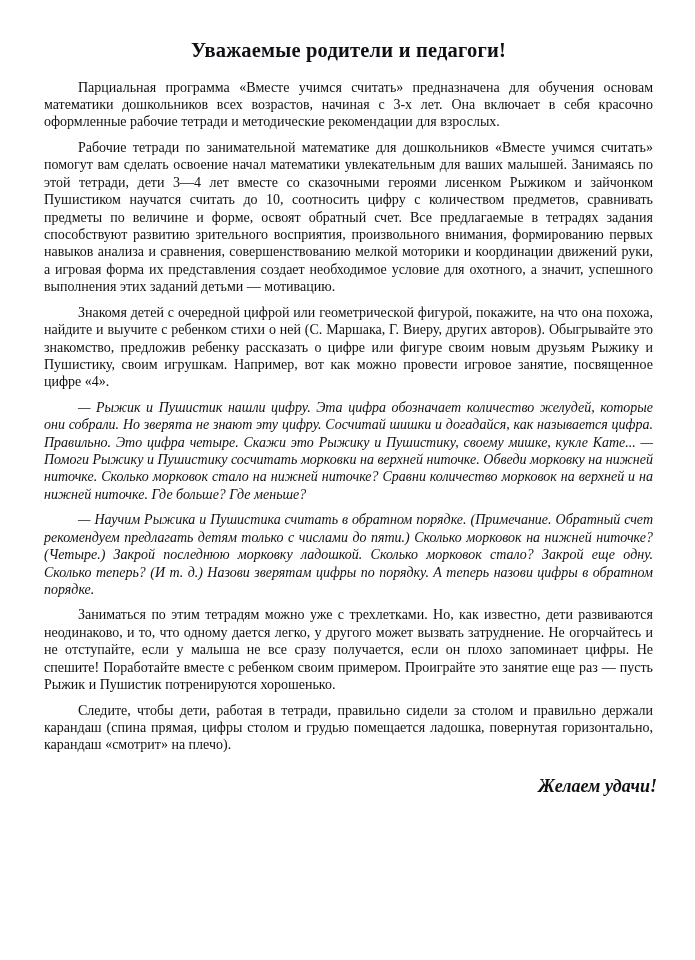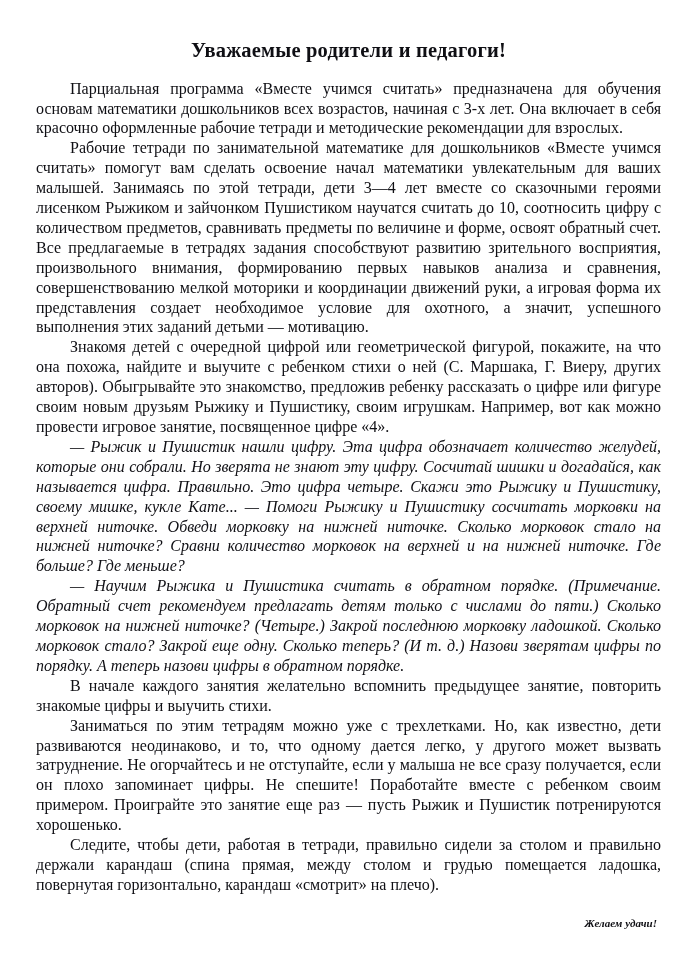--- a/index.html
+++ b/index.html
@@ -23,52 +23,51 @@
   }
   .doc-title {
     text-align: center;
     font-size: 20.5px;
     font-weight: bold;
     letter-spacing: 0.2px;
     margin: 0 0 16px 0;
     line-height: 1.2;
   }
   p.para {
-    margin: 0;
-    font-size: 16px;
+    margin: 8px;
+    font-size: 14px;
     line-height: 1.245;
     text-align: justify;
     text-indent: 34px;
     hyphens: auto;
     -webkit-hyphens: auto;
   }
   p.italic {
     font-style: italic;
     font-family: Liberation Serif, serif;
   }
   .closing {
     margin-top: 22px;
     text-align: right;
     font-style: italic;
     font-weight: bold;
-    font-size: 11px;
+    font-size: 18px;
     padding-right: 4px;
   }
 </style>
 </head>
 <body>
 
 <div class="page">
 
   <h1 class="doc-title">Уважаемые родители и педагоги!</h1>
 
   <p class="para">Парциальная программа «Вместе учимся считать» предназначена для обучения основам математики дошкольников всех возрастов, начиная с 3-х лет. Она включает в себя красочно оформленные рабочие тетради и методические рекомендации для взрослых.</p>
   <p class="para">Рабочие тетради по занимательной математике для дошкольников «Вместе учимся считать» помогут вам сделать освоение начал математики увлекательным для ваших малышей. Занимаясь по этой тетради, дети 3—4 лет вместе со сказочными героями лисенком Рыжиком и зайчонком Пушистиком научатся считать до 10, соотносить цифру с количеством предметов, сравнивать предметы по величине и форме, освоят обратный счет. Все предлагаемые в тетрадях задания способствуют развитию зрительного восприятия, произвольного внимания, формированию первых навыков анализа и сравнения, совершенствованию мелкой моторики и координации движений руки, а игровая форма их представления создает необходимое условие для охотного, а значит, успешного выполнения этих заданий детьми — мотивацию.</p>
   <p class="para">Знакомя детей с очередной цифрой или геометрической фигурой, покажите, на что она похожа, найдите и выучите с ребенком стихи о ней (С. Маршака, Г. Виеру, других авторов). Обыгрывайте это знакомство, предложив ребенку рассказать о цифре или фигуре своим новым друзьям Рыжику и Пушистику, своим игрушкам. Например, вот как можно провести игровое занятие, посвященное цифре «4».</p>
   <p class="para italic">— Рыжик и Пушистик нашли цифру. Эта цифра обозначает количество желудей, которые они собрали. Но зверята не знают эту цифру. Сосчитай шишки и догадайся, как называется цифра. Правильно. Это цифра четыре. Скажи это Рыжику и Пушистику, своему мишке, кукле Кате... — Помоги Рыжику и Пушистику сосчитать морковки на верхней ниточке. Обведи морковку на нижней ниточке. Сколько морковок стало на нижней ниточке? Сравни количество морковок на верхней и на нижней ниточке. Где больше? Где меньше?</p>
   <p class="para italic">— Научим Рыжика и Пушистика считать в обратном порядке. (Примечание. Обратный счет рекомендуем предлагать детям только с числами до пяти.) Сколько морковок на нижней ниточке? (Четыре.) Закрой последнюю морковку ладошкой. Сколько морковок стало? Закрой еще одну. Сколько теперь? (И т. д.) Назови зверятам цифры по порядку. А теперь назови цифры в обратном порядке.</p>
-  <p class="para">В начале каждого занятия желательно вспомнить предыдущее занятие, повторить знакомые цифры и выучить стихи.</p>
   <p class="para">Заниматься по этим тетрадям можно уже с трехлетками. Но, как известно, дети развиваются неодинаково, и то, что одному дается легко, у другого может вызвать затруднение. Не огорчайтесь и не отступайте, если у малыша не все сразу получается, если он плохо запоминает цифры. Не спешите! Поработайте вместе с ребенком своим примером. Проиграйте это занятие еще раз — пусть Рыжик и Пушистик потренируются хорошенько.</p>
-  <p class="para">Следите, чтобы дети, работая в тетради, правильно сидели за столом и правильно держали карандаш (спина прямая, между столом и грудью помещается ладошка, повернутая горизонтально, карандаш «смотрит» на плечо).</p>
+  <p class="para">Следите, чтобы дети, работая в тетради, правильно сидели за столом и правильно держали карандаш (спина прямая, цифры столом и грудью помещается ладошка, повернутая горизонтально, карандаш «смотрит» на плечо).</p>
 
   <div class="closing">Желаем удачи!</div>
 
 </div>
 
 </body></html>

